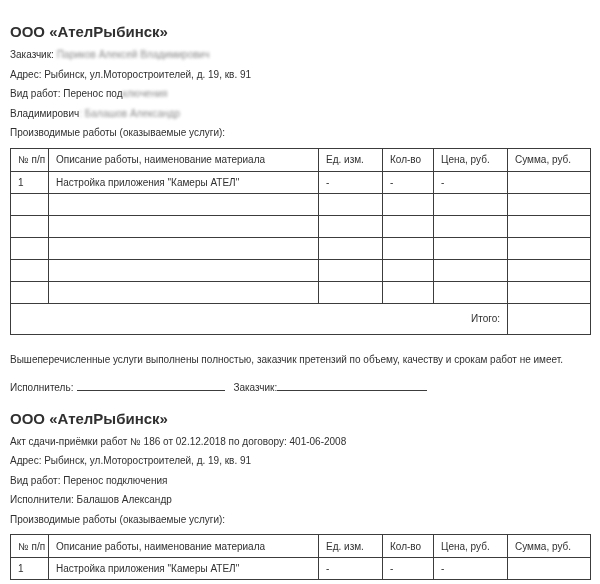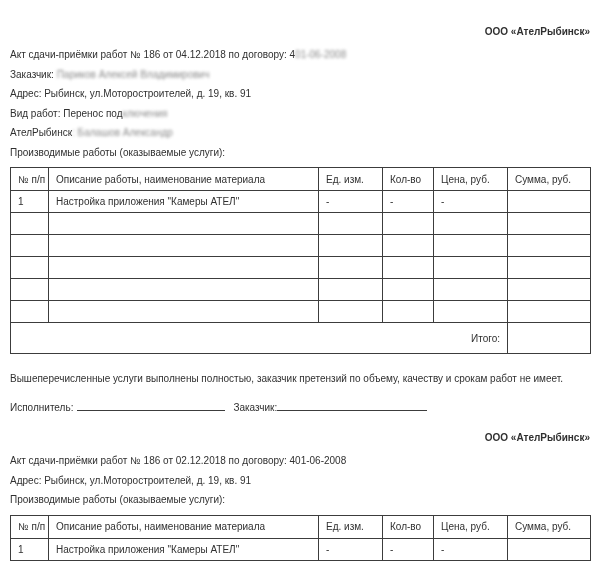--- a/index.html
+++ b/index.html
@@ -5,21 +5,21 @@
   html, body { margin: 0; padding: 0; }
   body {
     width: 600px; height: 584px; overflow: hidden;
     background: #ffffff;
     font-family: "Liberation Sans", sans-serif;
     font-size: 10px; color: #303030;
   }
   .page { box-sizing: border-box; width: 600px; padding: 26px 10px 0 10px; }
 
   .doc-title {
-    font-size: 10px; font-weight: bold; text-align: right;
+    font-size: 15px; font-weight: bold; text-align: left;
     margin: 0 0 13px 0; line-height: 11px;
   }
   .line { margin: 0 0 9px 0; line-height: 10.5px; white-space: nowrap; }
 
   .redacted {
     color: #8a8a8a;
     filter: blur(1.5px);
   }
 
   
@@ -58,29 +58,28 @@
   .doc-2 { margin-top: 19px; }
 </style>
 </head>
 <body>
 
 <div class="page">
 
   <section class="doc doc-1">
     <h2 class="doc-title">ООО «АтелРыбинск»</h2>
 
-    <p class="line"><span>Акт сдачи-приёмки работ № 186 от 04.12.2018 по договору: 4</span><span class="redacted">01-06-2008</span></p>
 
     <p class="line"><span>Заказчик: </span><span class="redacted">Париков Алексей Владимирович</span></p>
 
     <p class="line">Адрес: Рыбинск, ул.Моторостроителей, д. 19, кв. 91</p>
 
     <p class="line"><span>Вид работ: Перенос под</span><span class="redacted">ключения</span></p>
 
-    <p class="line"><span>АтелРыбинск</span><span class="redacted">: Балашов Александр</span></p>
+    <p class="line"><span>Владимирович</span><span class="redacted">: Балашов Александр</span></p>
 
     <p class="line">Производимые работы (оказываемые услуги):</p>
 
     <table class="work-table">
         <colgroup>
           <col class="c1">
           <col class="c2">
           <col class="c3">
           <col class="c4">
           <col class="c5">
@@ -153,20 +152,22 @@
     <p class="line note-line">Вышеперечисленные услуги выполнены полностью, заказчик претензий по объему, качеству и срокам работ не имеет.</p>
 
     <p class="line signature-line"><span>Исполнитель:</span><span class="sig-underline"></span><span class="sig-gap"></span><span>Заказчик:</span><span class="sig-underline sig-underline-2"></span></p>
   </section>
 
   <section class="doc doc-2">
     <h2 class="doc-title">ООО «АтелРыбинск»</h2>
 
     <p class="line">Акт сдачи-приёмки работ № 186 от 02.12.2018 по договору: 401-06-2008</p>
     <p class="line">Адрес: Рыбинск, ул.Моторостроителей, д. 19, кв. 91</p>
+    <p class="line">Вид работ: Перенос подключения</p>
+    <p class="line">Исполнители: Балашов Александр</p>
     <p class="line">Производимые работы (оказываемые услуги):</p>
 
     <table class="work-table">
         <colgroup>
           <col class="c1">
           <col class="c2">
           <col class="c3">
           <col class="c4">
           <col class="c5">
           <col class="c6">

